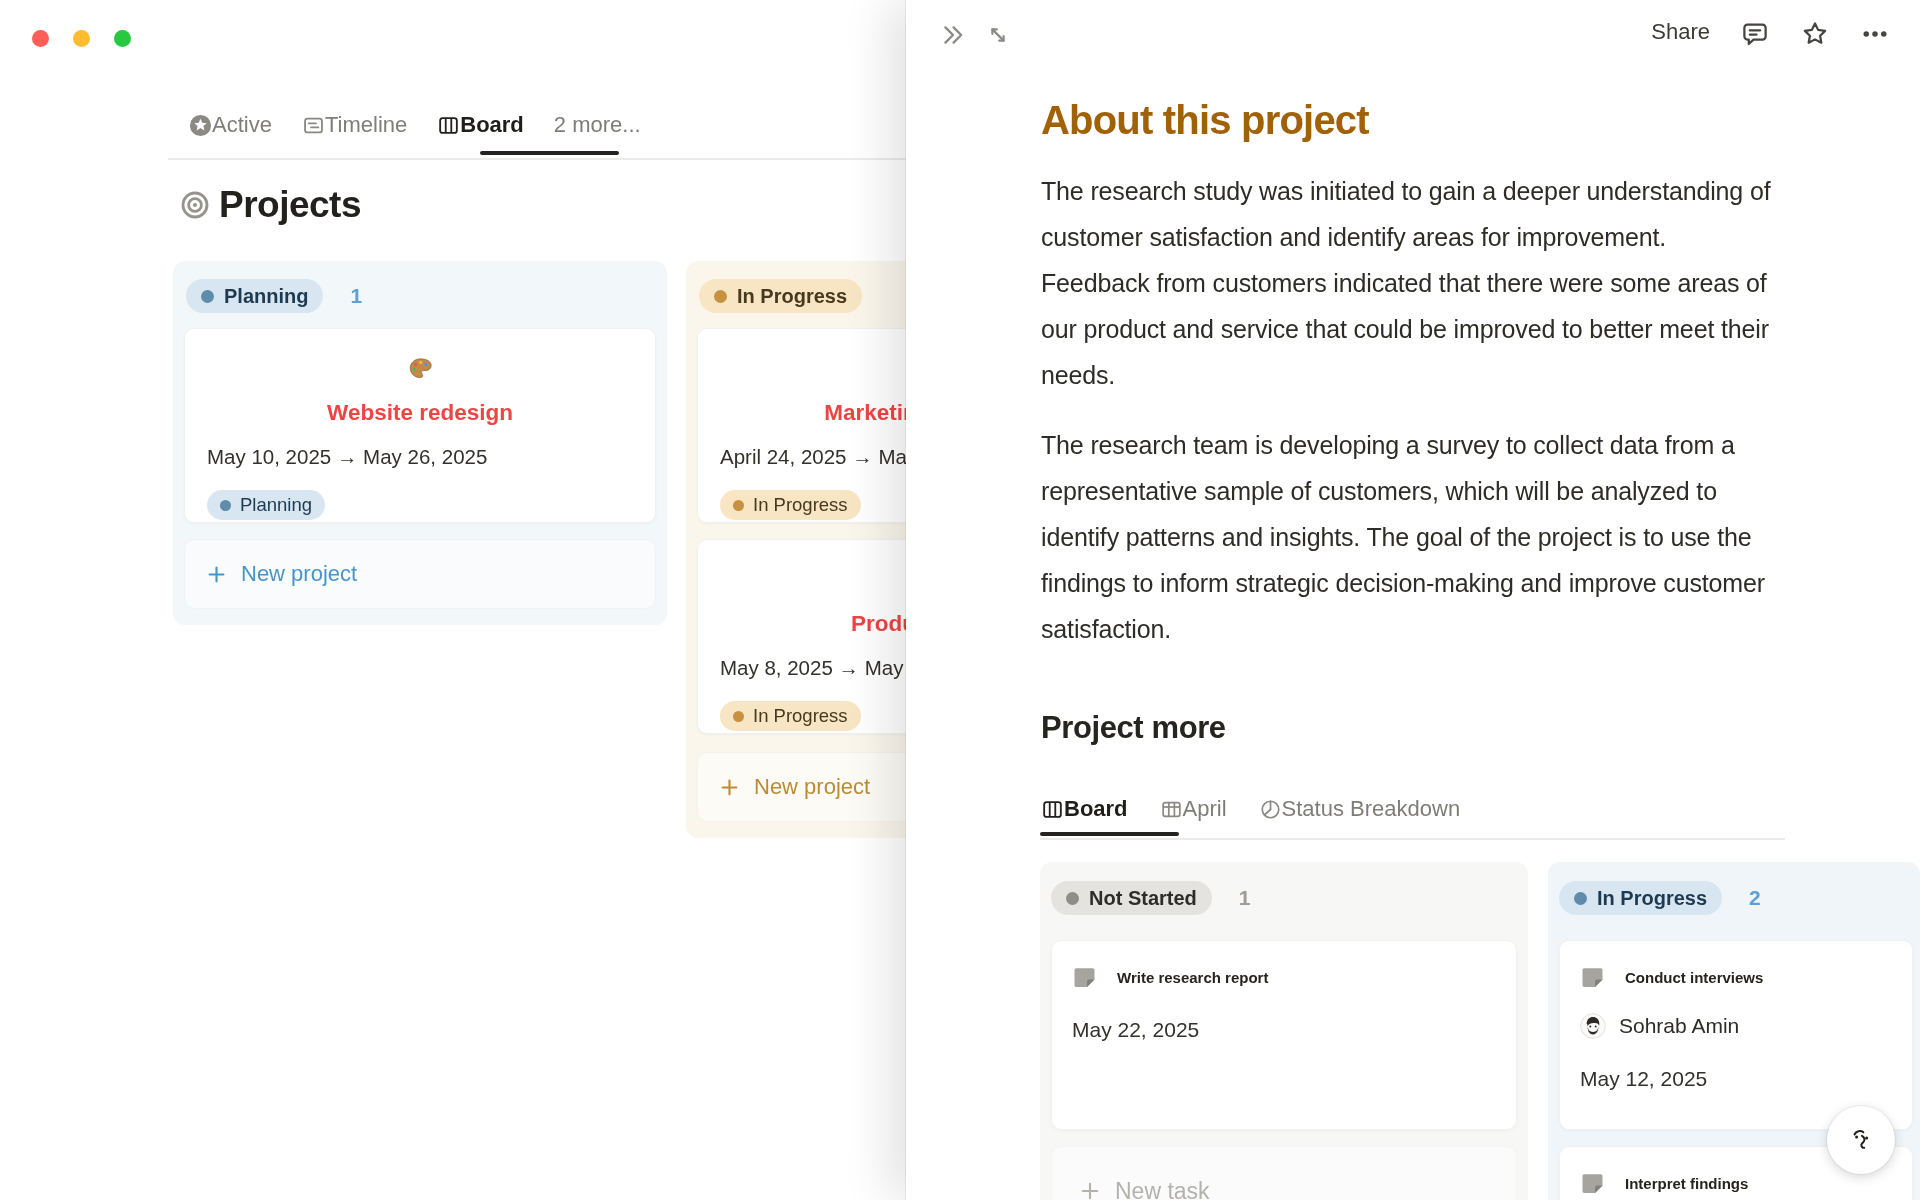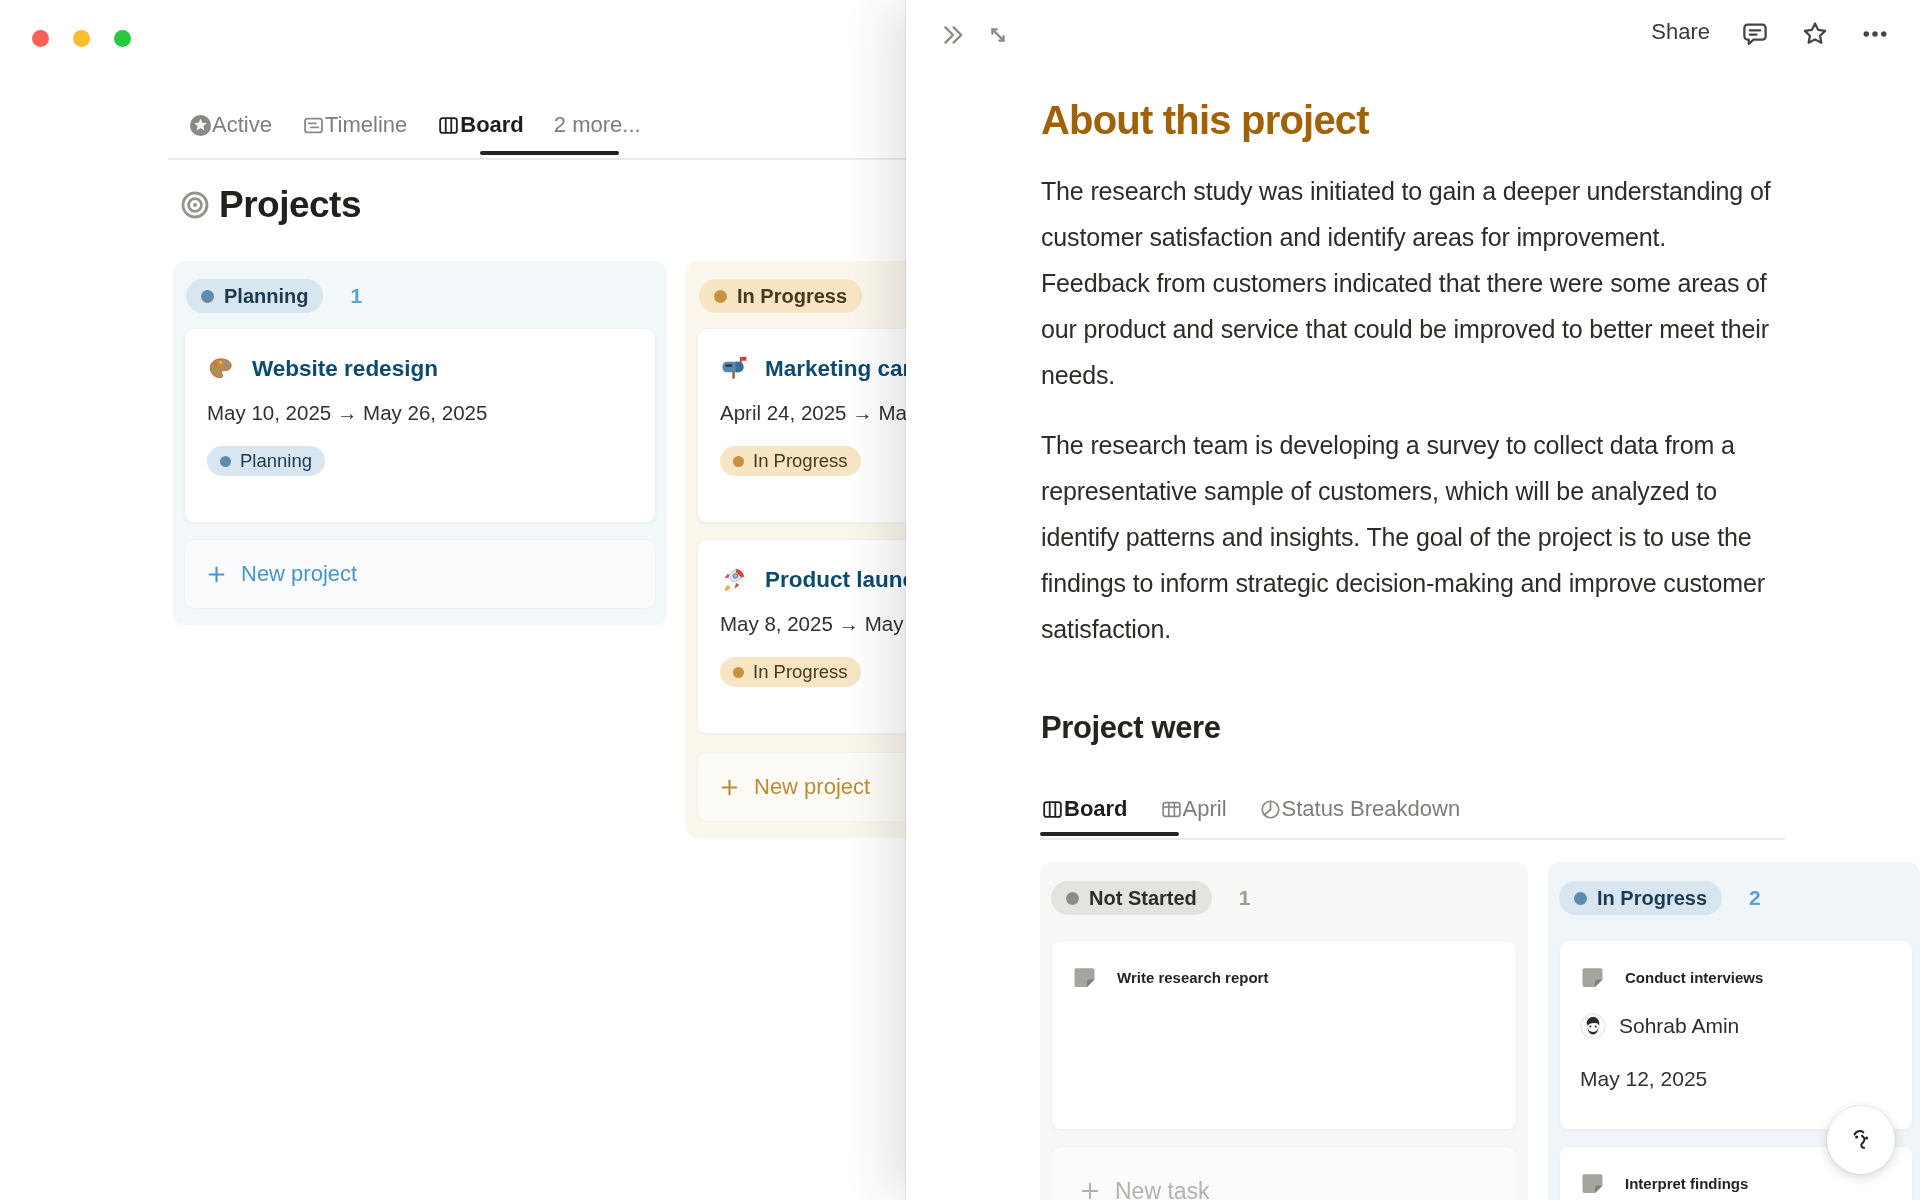--- a/index.html
+++ b/index.html
@@ -36,21 +36,21 @@
   .pill-blue{background:#d7e6f0;color:#1d3a52;}   .pill-blue .dot{background:#5f8cab;}
   .pill-orange{background:#f8e5c3;color:#46391e;} .pill-orange .dot{background:#c69140;}
   .pill-gray{background:#e4e3e0;color:#2e2c28;}   .pill-gray .dot{background:#8e8d88;}
   .count{font-size:21px;font-weight:700;}
   .count-blue{color:#5fa0d2;}
   .count-gray{color:#9d9c97;}
 
   .pcard{background:#fff;border-radius:10px;border:1px solid rgba(0,0,0,0.055);
          box-shadow:0 1px 3px rgba(0,0,0,0.035);box-sizing:border-box;cursor:pointer;}
   .proj-card{width:472px;height:195px;margin:0 0 16px 1px;padding:26px 22px;}
-  .card-title-row{display:flex;align-items:center;gap:18px;font-size:22.5px;font-weight:700;color:#0c4a6e;white-space:nowrap;overflow:hidden;}
+  .card-title-row{display:flex;align-items:center;gap:18px;font-size:22.5px;font-weight:700;color:#ef4444;white-space:nowrap;overflow:hidden;flex-direction:column;}
   .card-dates{margin-top:19px;font-size:20.5px;color:#33312c;white-space:nowrap;overflow:hidden;}
   .mini-pill{display:inline-flex;align-items:center;gap:9px;height:30px;padding:0 13px;border-radius:15px;
              font-size:18.5px;font-weight:400;margin-top:21px;white-space:nowrap;}
   .mini-blue{background:#d7e6f0;color:#1d3a52;}   .mini-blue .dot2{background:#5f8cab;}
   .mini-orange{background:#f8e5c3;color:#46391e;} .mini-orange .dot2{background:#c69140;}
   .dot2{width:11px;height:11px;border-radius:50%;display:inline-block;}
 
   .newbtn{width:472px;height:70px;margin-left:1px;border-radius:10px;background:rgba(255,255,255,0.5);
           border:1px solid rgba(0,0,0,0.035);display:flex;align-items:center;gap:15px;padding-left:22px;
           box-sizing:border-box;font-size:22px;cursor:pointer;}
@@ -290,21 +290,21 @@
             <circle cx="12" cy="12" r="2.2"></circle>
             <circle cx="19" cy="12" r="2.2"></circle>
           </svg>
       </span>
     </div>
 
     <div class="peek-body">
       <h1>About this project</h1>
       <p>The research study was initiated to gain a deeper understanding of customer satisfaction and identify areas for improvement. Feedback from customers indicated that there were some areas of our product and service that could be improved to better meet their needs.</p>
       <p>The research team is developing a survey to collect data from a representative sample of customers, which will be analyzed to identify patterns and insights. The goal of the project is to use the findings to inform strategic decision-making and improve customer satisfaction.</p>
-      <h2>Project were</h2>
+      <h2>Project more</h2>
 
       <div class="ptabs">
         <div class="vtab active">
           <span style="display:flex;">
             <svg width="23" height="23" viewBox="0 0 24 24" fill="none" stroke="#23211e" stroke-width="1.9">
                 <rect x="3.3" y="4.3" width="17.4" height="15.4" rx="2.6"></rect>
                 <line x1="9.1" y1="4.3" x2="9.1" y2="19.7"></line>
                 <line x1="14.9" y1="4.3" x2="14.9" y2="19.7"></line>
               </svg>
           </span>
@@ -348,20 +348,21 @@
       <div class="pcard task-card">
         <div class="task-title-row">
           <span style="display:flex;flex:0 0 auto;">
             <svg width="25" height="25" viewBox="0 0 24 24">
                 <path d="M4 3h16a1.6 1.6 0 011.6 1.6v9.2L14.4 21H4a1.6 1.6 0 01-1.6-1.6V4.6A1.6 1.6 0 014 3z" fill="#a5a49e"></path>
                 <path d="M14.4 21v-5.1a2.1 2.1 0 012.1-2.1h5.1z" fill="#817f79"></path>
               </svg>
           </span>
           <span>Write research report</span>
         </div>
+        <div class="task-date">May 22, 2025</div>
       </div>
       <div class="newtask">
         <span style="display:flex;">
           <svg width="20" height="20" viewBox="0 0 18 18" fill="none" stroke="#b3b2ad" stroke-width="1.9" stroke-linecap="round">
               <line x1="9" y1="2.5" x2="9" y2="15.5"></line>
               <line x1="2.5" y1="9" x2="15.5" y2="9"></line>
             </svg>
         </span>
         <span>New task</span>
       </div>

